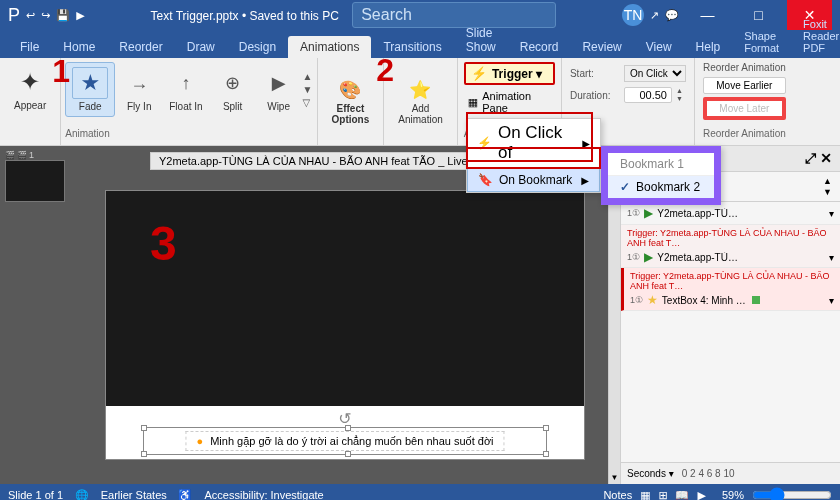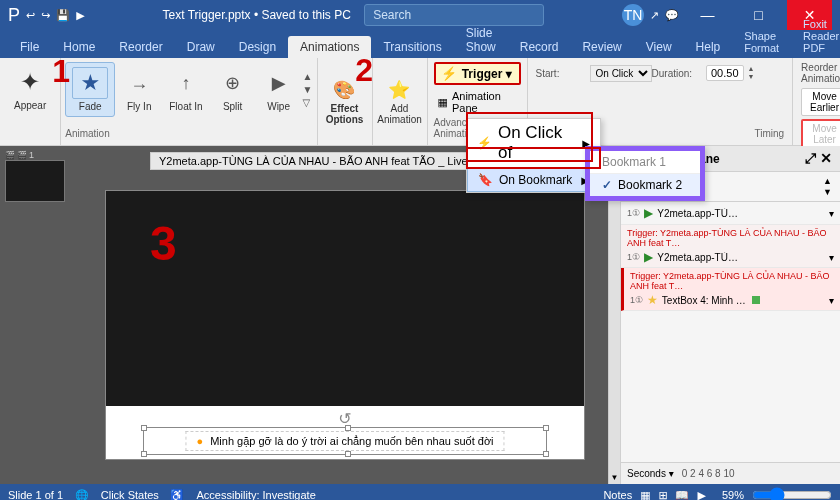--- a/index.html
+++ b/index.html
@@ -9,21 +9,21 @@
     .title-bar {
       display: flex; align-items: center; height: 30px;
       background: #2b579a; color: white; padding: 0 8px; gap: 8px;
     }
     .title-bar-left { display: flex; align-items: center; gap: 6px; }
     .title-bar-center { flex: 1; text-align: center; font-size: 12px; }
     .title-bar-right { display: flex; align-items: center; gap: 6px; }
     .win-btn { width: 45px; height: 30px; border: none; cursor: pointer; font-size: 14px; display: flex; align-items: center; justify-content: center; }
     .win-btn-min, .win-btn-max { background: transparent; color: white; }
     .win-btn-close { background: #e81123; color: white; }
-    .search-box { background: #3a6aa8; border: 1px solid #5a8ac0; border-radius: 3px; padding: 3px 8px; color: white; font-size: 12px; width: 180px; }
+    .search-box { background: #3a6aa8; border: 1px solid #5a8ac0; border-radius: 3px; padding: 3px 8px; color: white; font-size: 16px; width: 204px; }
     .search-box::placeholder { color: #cce0f5; }
     .avatar { width: 22px; height: 22px; border-radius: 50%; background: #4a90d9; display: flex; align-items: center; justify-content: center; color: white; font-size: 14px; }
 
     
     .ribbon-tabs { display: flex; align-items: flex-end; height: 28px; background: #2b579a; padding: 0 8px; }
     .ribbon-tab { padding: 4px 12px; font-size: 12px; color: #cce0ff; cursor: pointer; border-radius: 3px 3px 0 0; }
     .ribbon-tab.active { background: #f0f0f0; color: #333; font-weight: 500; }
     .ribbon-group-label { font-size: 10px; color: #666; margin-top: auto; padding-bottom: 2px; }
     .ribbon-btn { display: flex; flex-direction: column; align-items: center; gap: 2px; cursor: pointer; padding: 4px 6px; border-radius: 3px; min-width: 44px; }
     .ribbon-btn.selected { background: #d0e4f8; border: 1px solid #90b8e0; }
@@ -34,21 +34,21 @@
     .slide-sidebar { width: 70px; background: #595959; display: flex; flex-direction: column; align-items: center; padding: 4px; gap: 4px; overflow-y: auto; }
     .slide-thumb-item { width: 60px; cursor: pointer; }
     .slide-thumb-num { color: #ccc; font-size: 9px; text-align: right; padding-right: 2px; display: flex; align-items: center; gap: 2px; }
     .slide-thumb-img { background: white; height: 42px; border: 1px solid #777; }
 
     
     .status-bar { display: flex; align-items: center; height: 22px; background: #2b579a; color: white; font-size: 11px; padding: 0 8px; gap: 12px; }
     .status-right { margin-left: auto; display: flex; align-items: center; gap: 8px; }
     .timing-row { display: flex; align-items: center; gap: 4px; height: 22px; }
     .timing-label { font-size: 10px; color: #555; min-width: 50px; }
-    .timing-input { width: 38px; border: 1px solid #ccc; border-radius: 2px; padding: 1px 4px; font-size: 11px; text-align: right; }
+    .timing-input { width: 48px; border: 1px solid #ccc; border-radius: 2px; padding: 1px 4px; font-size: 11px; text-align: right; }
     .timing-spin { display: flex; flex-direction: column; }
     .timing-arrow { font-size: 7px; cursor: pointer; color: #555; line-height: 1.2; }
   </style>
 </head>
 <body>
 
 <div style="position:relative; width:840px; height:500px; overflow:hidden; background:#f0f0f0;">
 
   <div class="title-bar">
     <div class="title-bar-left">
@@ -155,42 +155,42 @@
           <span style="font-size:12px; font-weight:600;">Trigger ▾</span>
         </div>
         <div style="display:flex; align-items:center; gap:4px; cursor:pointer; padding:1px 4px;">
           <span style="font-size:11px;">▦</span>
           <span style="font-size:11px;">Animation<br>Pane</span>
         </div>
       </div>
       <span class="ribbon-group-label">Advanced Animation</span>
     </div>
 
-    <div style="display:flex; flex-direction:row; padding:4px 8px; border-right:1px solid #d0d0d0;">
+    <div style="display:flex; flex-direction:column; padding:4px 8px; border-right:1px solid #d0d0d0;">
       <div class="timing-row">
         <span class="timing-label">Start:</span>
         <select style="font-size:10px; border:1px solid #ccc; padding:1px;">
           <option>On Click</option>
         </select>
       </div>
       <div class="timing-row">
         <span class="timing-label">Duration:</span>
         <input class="timing-input" value="00.50" style="">
         <div class="timing-spin">
           <span class="timing-arrow">▲</span>
           <span class="timing-arrow">▼</span>
         </div>
       </div>
       <span class="ribbon-group-label">Timing</span>
     </div>
 
     <div style="display:flex; flex-direction:column; padding:4px 8px;">
       <div style="font-size:10px; margin-bottom:4px; color:#555;">Reorder Animation</div>
       <button style="font-size:10px; padding:2px 8px; margin-bottom:3px; border:1px solid #ccc; border-radius:2px; background:white; cursor:pointer;">Move Earlier</button>
-      <button style="font-size:10px; padding:2px 8px; border:2px solid #ef4444; border-radius:2px; background:white; cursor:pointer; color:#bbb;">Move Later</button>
+      <button style="font-size:10px; padding:2px 8px; border:4px solid #ef4444; border-radius:2px; background:white; cursor:pointer; color:#bbb;">Move Later</button>
       <span class="ribbon-group-label">Reorder Animation</span>
     </div>
 
   </div>
 
   <div style="display:flex; height:338px; position:relative;">
 
     <div class="slide-sidebar">
       <div class="slide-thumb-item">
         <div class="slide-thumb-num">
@@ -295,21 +295,21 @@
       <div style="border-top:1px solid #d0d0d0; height:22px; display:flex; align-items:center; padding:0 6px; font-size:10px; gap:4px; background:#f0f0f0;">
         <span>Seconds ▾</span>
         <span style="margin-left:4px; color:#555;">0  2  4  6  8  10</span>
       </div>
     </div>
   </div>
 
   <div class="status-bar">
     <span>Slide 1 of 1</span>
     <span>🌐</span>
-    <span>Click States</span>
+    <span>Earlier States</span>
     <span>♿</span>
     <span>Accessibility: Investigate</span>
     <div class="status-right">
       <span style="cursor:pointer;">Notes</span>
       <span style="cursor:pointer;">▦</span>
       <span style="cursor:pointer;">⊞</span>
       <span style="cursor:pointer;">📖</span>
       <span style="cursor:pointer;">▶</span>
       <span style="margin-left:8px;">59%</span>
       <input type="range" min="10" max="200" value="59" style="width: 80px;">
@@ -327,21 +327,21 @@
         <span style="margin-left:auto; font-size:10px;">▶</span>
       </div>
 
       <div style="display:flex; align-items:center; gap:6px; padding:4px 10px; background:#d4e4ff; border:1px solid #90b8e0; cursor:pointer;">
         <span style="font-size:12px; color:#f0c020;">🔖</span>
         <span style="font-size:12px;">On Bookmark</span>
         <span style="margin-left:auto; font-size:10px;">▶</span>
       </div>
     </div>
 
-    <div style="position:absolute; left:119px; top:28px; background:white; border:5px solid #8b5cf6; box-shadow:2px 2px 6px rgba(0,0,0,0.2); min-width:120px;">
+    <div style="position:absolute; left:135px; top:28px; background:white; border:7px solid #8b5cf6; box-shadow:2px 2px 6px rgba(0,0,0,0.2); min-width:120px;">
       <div style="padding:4px 12px; font-size:12px; color:#888; border-bottom:1px solid #eee;">Bookmark 1</div>
       <div style="padding:4px 12px; font-size:12px; cursor:pointer; display:flex; align-items:center; gap:6px; background:#e8f0ff;">
         <span style="color:#2b579a; font-weight:bold;">✓</span>
         <span>Bookmark 2</span>
       </div>
     </div>
   </div>
 
   <div style="position:absolute; top:147px; left:466px; width:135px; height:22px; border:2px solid #cc0000; pointer-events:none; z-index:300;"></div>
 

